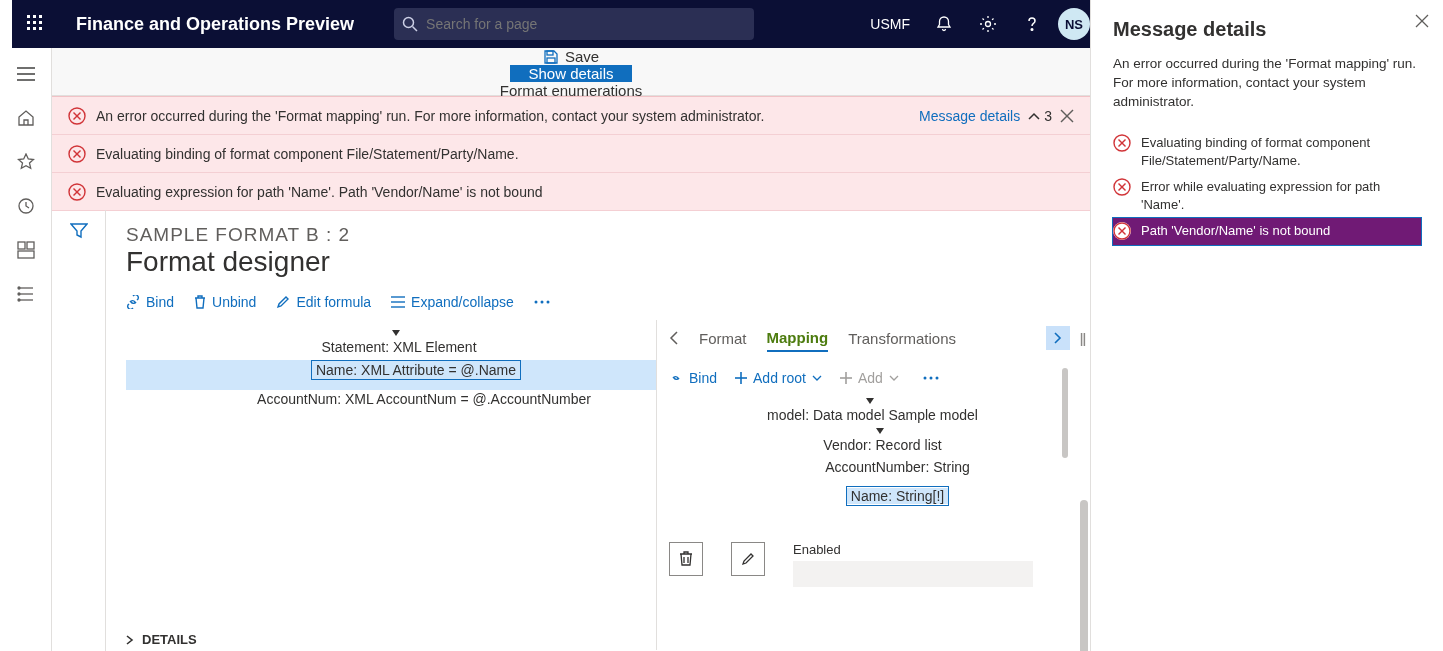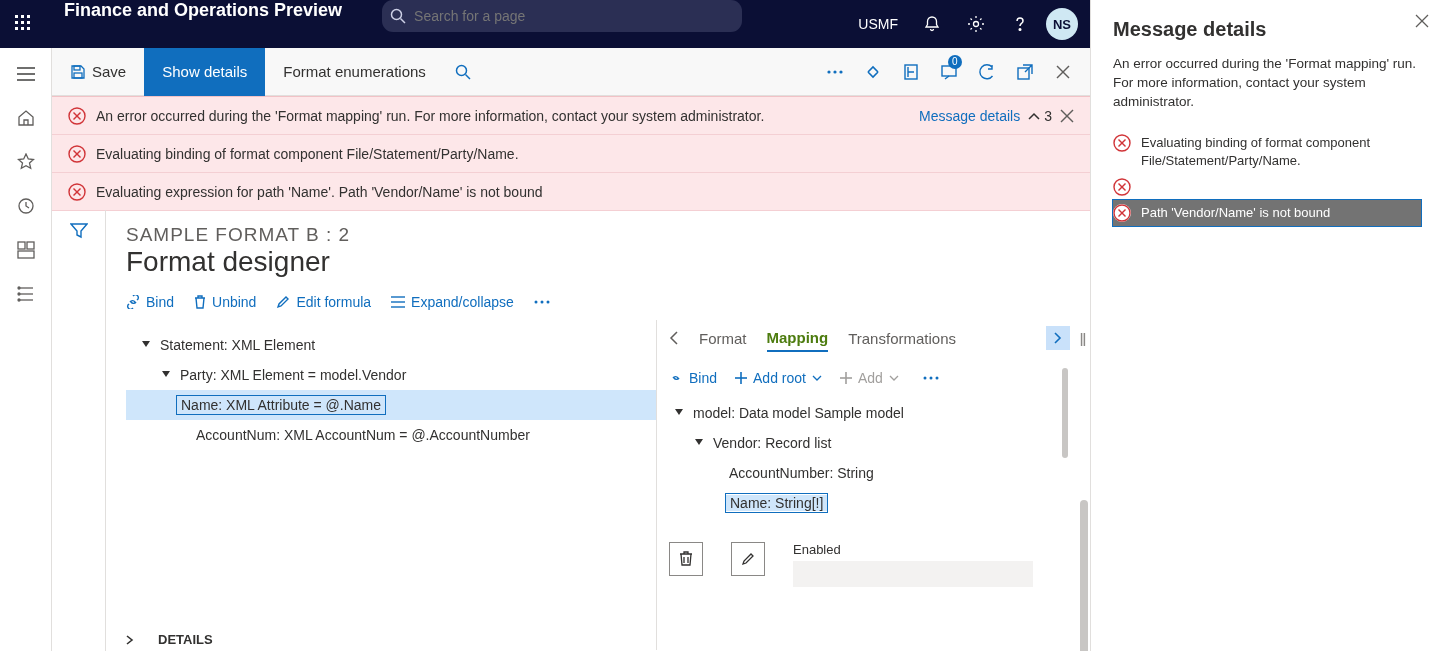--- a/index.html
+++ b/index.html
@@ -1,36 +1,36 @@
 <!DOCTYPE html>
 <html><head>
 <meta charset="utf-8">
 <style>
   * { margin:0; padding:0; box-sizing:border-box; font-family:"Segoe UI", Arial, sans-serif; }
   body { width:1443px; height:651px; overflow:hidden; display:flex; background:#fff; color:#323130; }
   svg { display:block; }
 
   
-  #topbar { position:absolute; left:0; top:0; width:1090px; height:48px; background:#0b0f35; color:#fff; display:flex; align-items:flex-start; }
+  #topbar { position:absolute; left:12px; top:0; width:1090px; height:48px; background:#0b0f35; color:#fff; display:flex; align-items:center; }
   .waffle { width:48px; height:48px; display:flex; align-items:center; justify-content:center; cursor:pointer; }
   .app-title { font-size:18px; font-weight:600; margin-left:16px; }
-  .searchbox { margin-left:40px; width:360px; height:32px; background:#2b2f54; border-radius:11px; display:flex; align-items:center; padding:0 8px; color:#cdd0e6; }
+  .searchbox { margin-left:40px; width:360px; height:32px; background:#2b2f54; border-radius:4px; display:flex; align-items:center; padding:0 8px; color:#cdd0e6; }
   .searchbox input { flex:1; background:transparent; border:none; color:#fff; font-size:14px; outline:none; }
   .searchbox svg { margin-right:8px; }
   .top-right { margin-left:auto; display:flex; align-items:center; height:48px; }
   .top-right .entity { font-size:14px; padding:0 12px; }
   .top-icon { width:44px; height:48px; display:flex; align-items:center; justify-content:center; cursor:pointer; }
   .avatar-circle { width:32px; height:32px; border-radius:50%; background:#cfe8f3; color:#0b0f35; font-weight:600; display:flex; align-items:center; justify-content:center; font-size:13px; margin:0 12px 0 4px; }
 
   
   #leftrail { position:absolute; left:0; top:48px; width:52px; height:603px; background:#fff; border-right:1px solid #e1dfdd; display:flex; flex-direction:column; align-items:center; padding-top:4px; gap:0; }
   .rail-icon { width:52px; height:44px; display:flex; align-items:center; justify-content:center; color:#605e5c; cursor:pointer; }
 
   
-  #actionbar { position:absolute; left:52px; top:48px; right:353px; height:48px; border-bottom:1px solid #e1dfdd; background:#f8f8f8; display:flex; align-items:center; }
+  #actionbar { position:absolute; left:52px; top:48px; right:353px; height:48px; border-bottom:1px solid #e1dfdd; background:#f8f8f8; display:flex; align-items:center;flex-direction:column; }
   .act-btn { height:48px; display:flex; align-items:center; padding:0 18px; font-size:15px; color:#323130; cursor:pointer; gap:6px; }
   .act-btn.primary { background:#106ebe; color:#fff; }
   .act-icons-right { margin-left:auto; display:flex; align-items:center; height:48px; padding-right:8px; }
   .iconbtn { width:38px; height:38px; display:flex; align-items:center; justify-content:center; color:#106ebe; cursor:pointer; position:relative; }
   .iconbtn.grey { color:#605e5c; }
   .badge { position:absolute; top:2px; left:18px; background:#106ebe; color:#fff; font-size:10px; border-radius:8px; padding:0 4px; line-height:14px; }
 
   
   #msgstrip { position:absolute; left:52px; top:96px; right:353px; background:#fde7e9; border-top:1px solid #f1c2c6; }
   #msgstrip .row { display:flex; align-items:center; height:38px; padding:0 16px; border-bottom:1px solid #f4cfd3; font-size:14px; color:#323130; }
@@ -47,21 +47,21 @@
   #designer h1 { font-size:28px; font-weight:400; color:#323130; margin-top:0px; }
 
   .des-toolbar { margin-top:16px; display:flex; align-items:center; gap:20px; }
   .des-tb-item { display:flex; align-items:center; gap:6px; color:#106ebe; font-size:14px; cursor:pointer; }
 
   
   .split { display:flex; margin-top:10px; height:330px; }
   .left-tree { width:530px; padding-top:10px; }
   .right-panel { flex:1; border-left:1px solid #e1dfdd; padding:0 0 0 12px; position:relative; }
 
-  .tree-row { display:flex; align-items:center; height:30px; font-size:14px; }
+  .tree-row { display:flex; align-items:center; height:30px; font-size:14px;flex-direction:column; }
   .caret { margin-right:6px; display:inline-flex; }
   .tree-row.sel { background:#cfe6fb; }
   .tree-row.sel .txtbox { border:1px solid #106ebe; padding:1px 4px; background:#cfe6fb; }
   .tree-row .txtbox { padding:1px 4px; }
 
   .right-tabs { display:flex; align-items:center; gap:20px; height:36px; border-bottom:0; }
   .right-tabs .tab { font-size:15px; color:#605e5c; cursor:pointer; padding:4px 0; }
   .right-tabs .tab.active { color:#4d7c0f; font-weight:600; border-bottom:2px solid #106ebe; }
   .right-tabs .nav { margin-left:auto; display:flex; gap:4px; }
   .right-tabs .nav .navbtn { width:24px; height:24px; display:flex; align-items:center; justify-content:center; color:#605e5c; }
@@ -73,29 +73,29 @@
 
   .right-tree { margin-top:12px; }
   .right-tree .sel2 { background:#cfe6fb; display:inline-block; }
   .right-tree .sel2 .txtbox { border:1px solid #106ebe; padding:1px 4px; }
 
   .enabled-row { display:flex; align-items:flex-start; gap:28px; margin-top:24px; }
   .sqbtn { width:34px; height:34px; border:1px solid #8a8886; display:flex; align-items:center; justify-content:center; cursor:pointer; }
   .enabled-label { font-size:13px; color:#323130; }
   .enabled-field { margin-top:4px; width:240px; height:26px; background:#f3f2f1; }
 
-  .details-row { position:absolute; bottom:4px; left:20px; display:flex; align-items:center; gap:24px; font-size:13px; font-weight:600; }
+  .details-row { position:absolute; bottom:4px; left:20px; display:flex; align-items:center; gap:8px; font-size:13px; font-weight:600; }
 
   
   #msgpane { position:absolute; right:0; top:0; width:353px; height:651px; background:#fff; border-left:1px solid #e1dfdd; padding:18px 22px; }
   #msgpane .close { position:absolute; right:14px; top:14px; cursor:pointer; color:#605e5c; }
   #msgpane h2 { font-size:20px; font-weight:600; color:#323130; margin-bottom:14px; }
   #msgpane p.lead { font-size:13.5px; color:#323130; line-height:1.4; margin-bottom:18px; }
   #msgpane .detail-row { display:flex; align-items:flex-start; gap:10px; font-size:13px; color:#323130; padding:4px 0; line-height:1.4; }
-  #msgpane .detail-row.hl { background:#737373; color:#fff; outline:1px solid #106ebe; padding:4px 6px 4px 0; }
+  #msgpane .detail-row.hl { background:#701a75; color:#fff; outline:1px solid #106ebe; padding:4px 6px 4px 0; }
   #msgpane .detail-row.hl .iconwrap { background:#fff; border-radius:50%; }
   #msgpane .detail-row .iconwrap { flex-shrink:0; }
 
   .vscroll-thumb { position:absolute; right:2px; top:290px; width:8px; height:220px; background:#c8c6c4; border-radius:4px; }
   .right-vscroll { position:absolute; right:2px; top:48px; width:6px; height:90px; background:#c8c6c4; border-radius:3px; }
   .mini-handle { position:absolute; right:350px; top:330px; writing-mode:vertical-rl; color:#8a8886; font-size:18px; user-select:none; }
 
   
   .errsvg { width:18px; height:18px; flex-shrink:0; }
 </style>
@@ -354,28 +354,20 @@
     <div class="split">
 
       <div class="left-tree">
         <div class="tree-row" style="padding-left:16px">
             <span class="caret">
               <svg width="8" height="8" viewBox="0 0 8 8">
                 <path d="M0 0h8L4 6z" fill="#323130"></path>
               </svg>
             </span>
             <span class="txtbox">Statement: XML Element</span>
-          </div>
-        <div class="tree-row" style="padding-left:36px">
-            <span class="caret">
-              <svg width="8" height="8" viewBox="0 0 8 8">
-                <path d="M0 0h8L4 6z" fill="#323130"></path>
-              </svg>
-            </span>
-            <span class="txtbox">Party: XML Element = model.Vendor</span>
           </div>
         <div class="tree-row sel" style="padding-left:50px">
             <span class="txtbox">Name: XML Attribute = @.Name</span>
           </div>
         <div class="tree-row" style="padding-left:66px">
             <span class="txtbox">AccountNum: XML AccountNum = @.AccountNumber</span>
           </div>
       </div>
 
       <div class="right-panel">
@@ -512,20 +504,21 @@
     <span>Evaluating binding of format component File/Statement/Party/Name.</span>
   </div>
   <div class="detail-row">
     <span class="iconwrap">
         <svg class="errsvg" viewBox="0 0 18 18">
           <circle cx="9" cy="9" r="8" fill="none" stroke="#d13438" stroke-width="1.4"></circle>
           <line x1="5.5" y1="5.5" x2="12.5" y2="12.5" stroke="#d13438" stroke-width="1.4"></line>
           <line x1="12.5" y1="5.5" x2="5.5" y2="12.5" stroke="#d13438" stroke-width="1.4"></line>
         </svg>
       </span>
+    <span>Error while evaluating expression for path 'Name'.</span>
   </div>
   <div class="detail-row hl">
     <span class="iconwrap" style="margin-left:0">
         <svg class="errsvg" viewBox="0 0 18 18">
           <circle cx="9" cy="9" r="8" fill="none" stroke="#d13438" stroke-width="1.4"></circle>
           <line x1="5.5" y1="5.5" x2="12.5" y2="12.5" stroke="#d13438" stroke-width="1.4"></line>
           <line x1="12.5" y1="5.5" x2="5.5" y2="12.5" stroke="#d13438" stroke-width="1.4"></line>
         </svg>
       </span>
     <span>Path 'Vendor/Name' is not bound</span>

